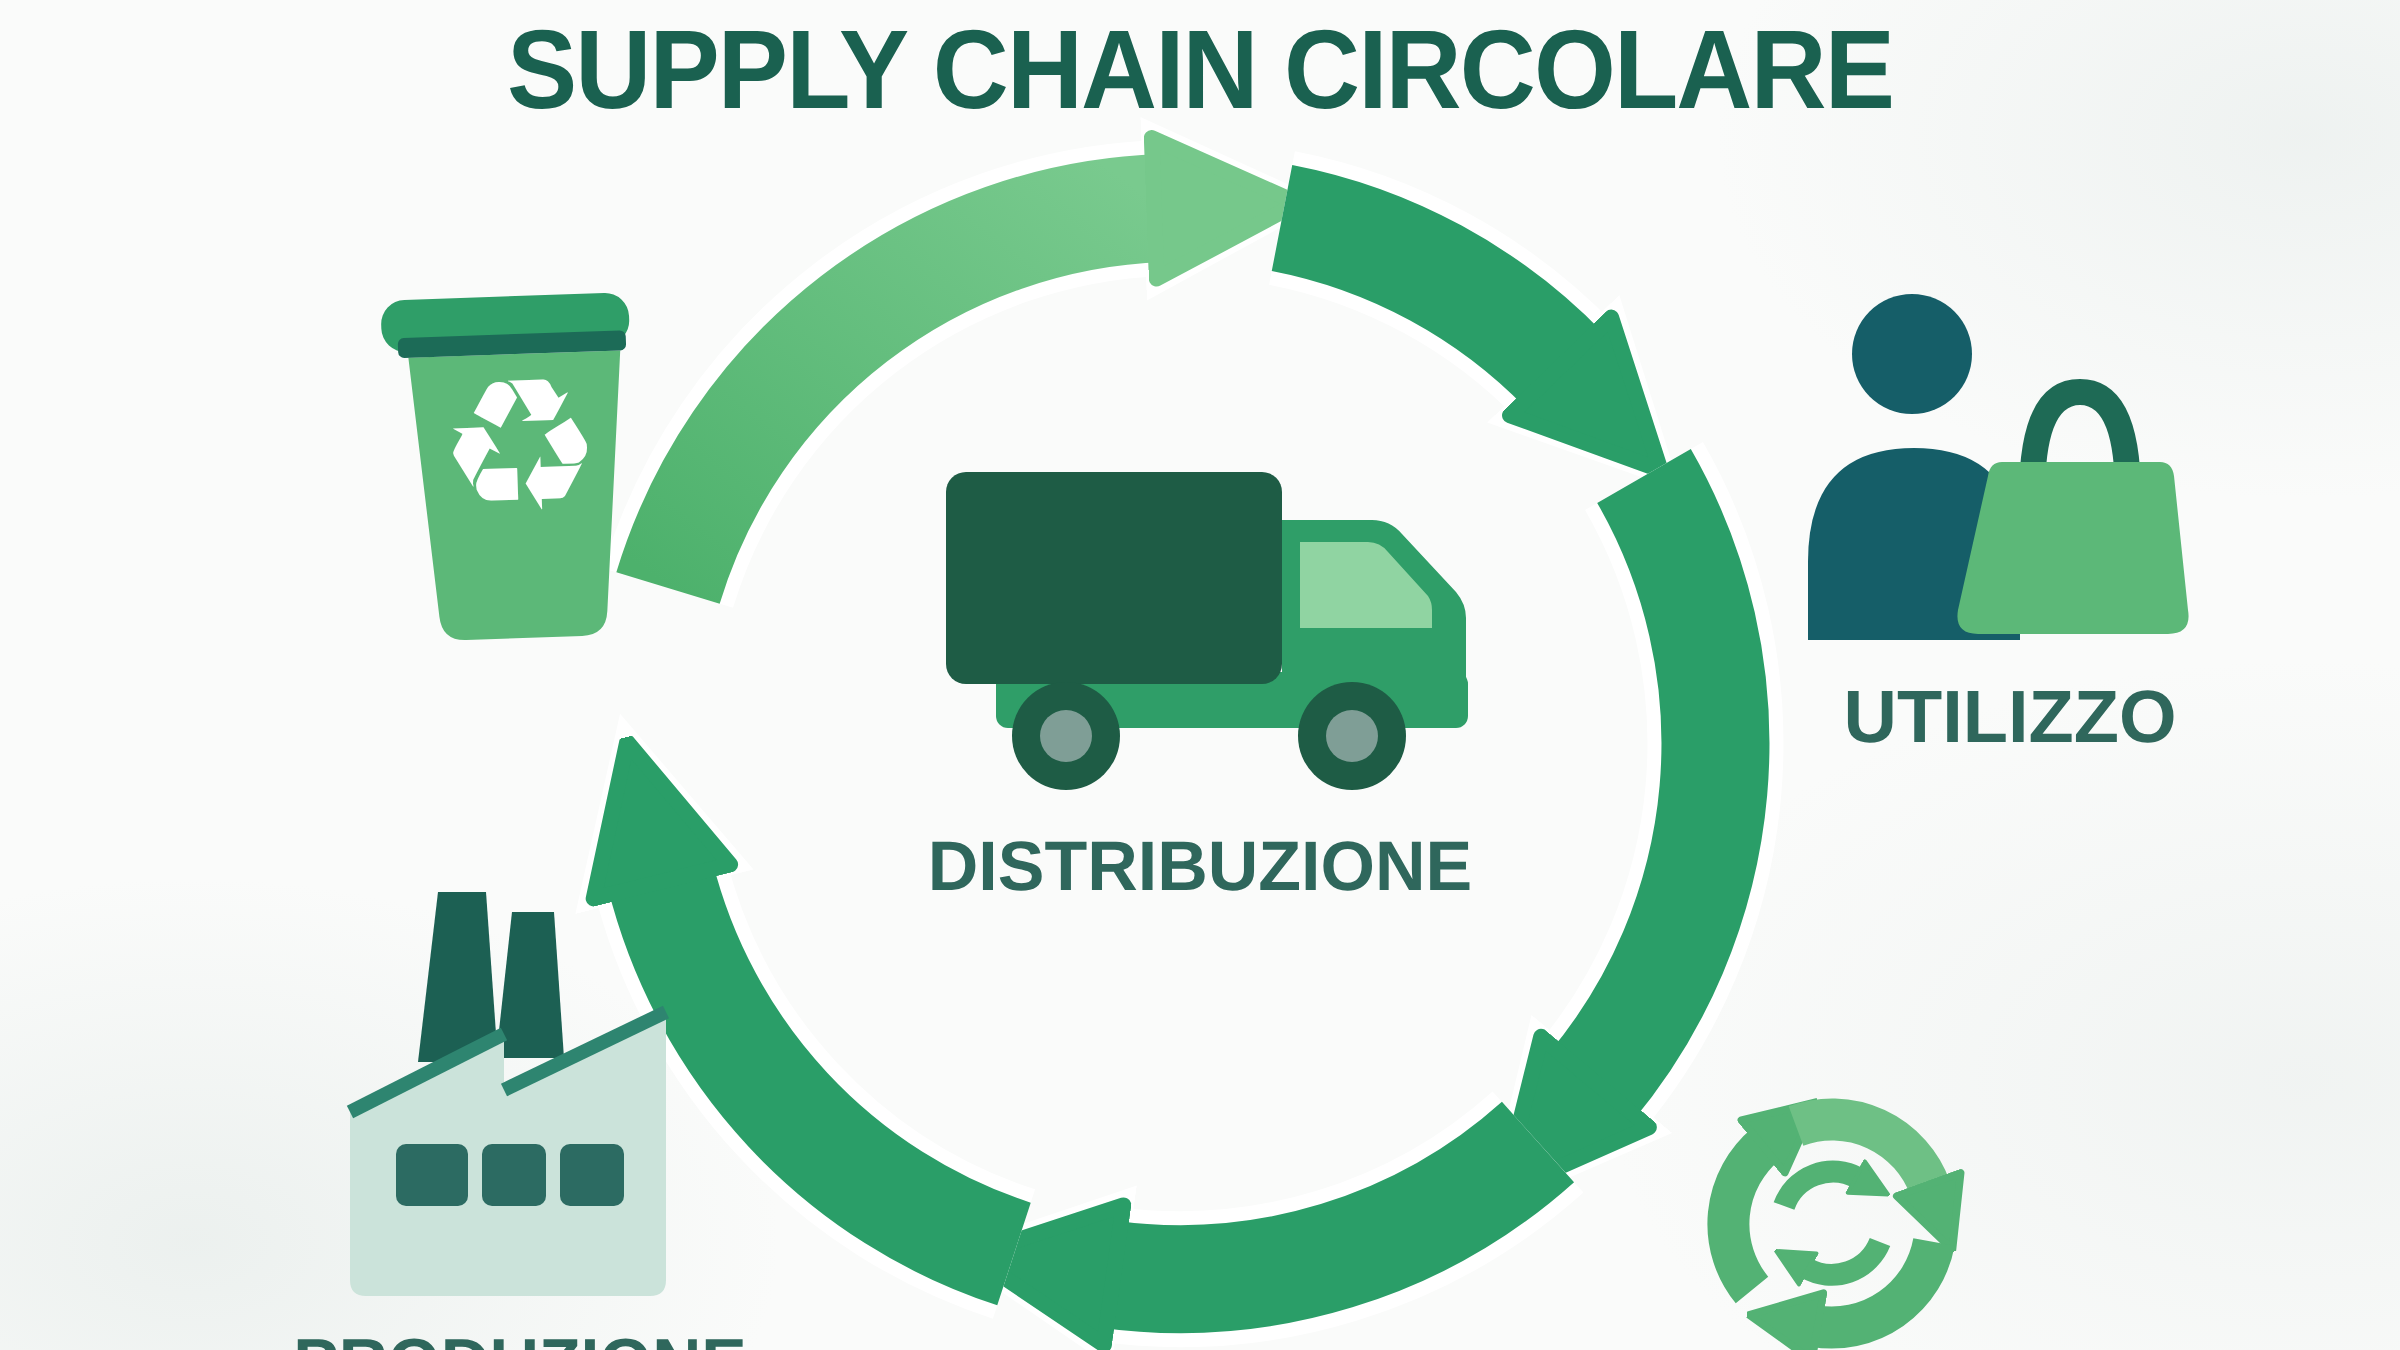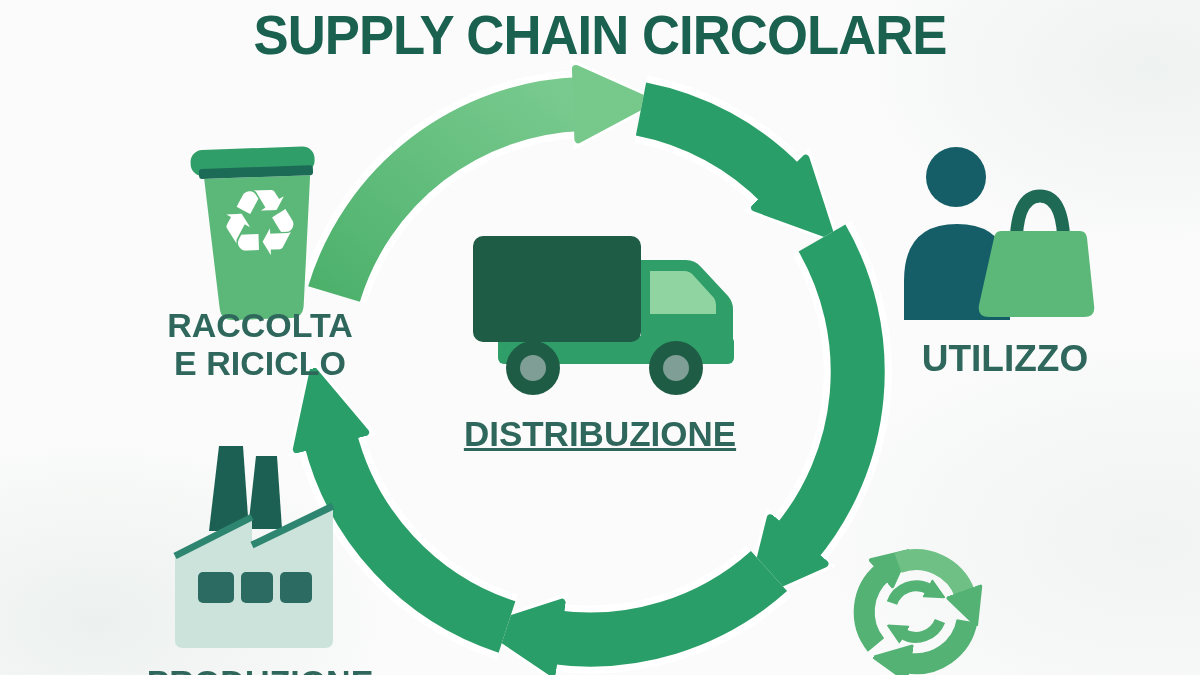--- a/index.html
+++ b/index.html
@@ -19,21 +19,21 @@
     position: absolute; top: 2px; left: 0; width: 1200px;
     text-align: center; font-size: 56px; font-weight: 800;
     letter-spacing: -1px; transform: scaleX(.94); transform-origin: 50% 0;
     color: #1a6150; white-space: nowrap;
   }
   .node-label {
     position: absolute; text-align: center; font-weight: 800;
     color: #2f675c; line-height: 1.12; letter-spacing: 0px; white-space: nowrap;
   }
   .label-raccolta   { left: 110px; top: 306px; width: 300px; font-size: 34px; }
-  .label-distribuzione { left: 430px; top: 414px; width: 340px; font-size: 35px; text-decoration: underline; }
+  .label-distribuzione { left: 430px; top: 414px; width: 340px; font-size: 35px; }
   .label-utilizzo   { left: 875px; top: 338px; width: 260px; font-size: 37px; }
   .label-produzione { left: 110px; top: 663px; width: 300px; font-size: 34px; }
 
   .recycle-glyph {
     position: absolute; left: 196px; top: 178px; width: 128px;
     text-align: center; font-family: "DejaVu Sans", sans-serif;
     font-size: 92px; line-height: 1; color: #ffffff;
     transform: rotate(-2deg);
   }
 </style>
@@ -121,24 +121,20 @@
       <path d="M967,621 A52,52 0 0 1 907,663" stroke-width="21" marker-end="url(#mMini)"></path>
       <path d="M892,603 A26,26 0 0 1 929,589" stroke-width="11" marker-end="url(#mMini)"></path>
       <path d="M940,621 A26,26 0 0 1 903,634" stroke-width="11" marker-end="url(#mMini)"></path>
     </g>
   </svg>
 
   <div class="recycle-glyph">♻</div>
 
   <div class="title">SUPPLY CHAIN CIRCOLARE</div>
 
-  <div class="node-label label-raccolta">
-    <div>RACCOLTA</div>
-    <div>E RICICLO</div>
-  </div>
 
   <div class="node-label label-distribuzione">DISTRIBUZIONE</div>
 
   <div class="node-label label-utilizzo">UTILIZZO</div>
 
   <div class="node-label label-produzione">PRODUZIONE</div>
 
 </div>
 
 </body></html>

